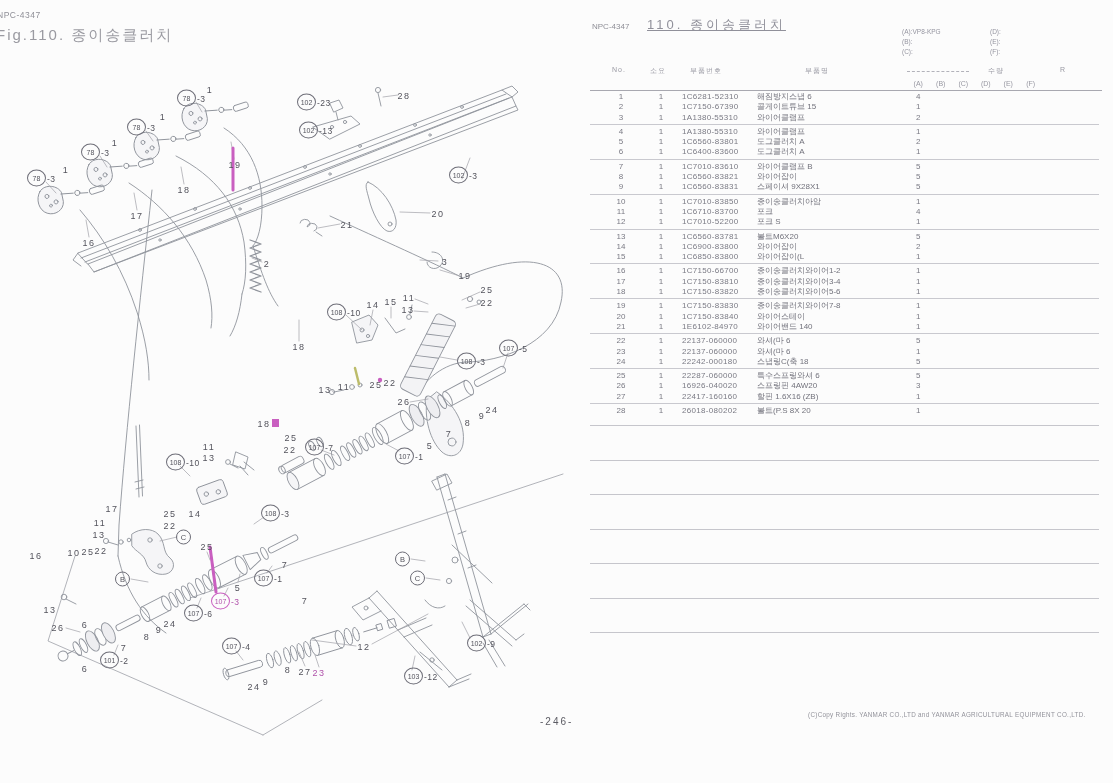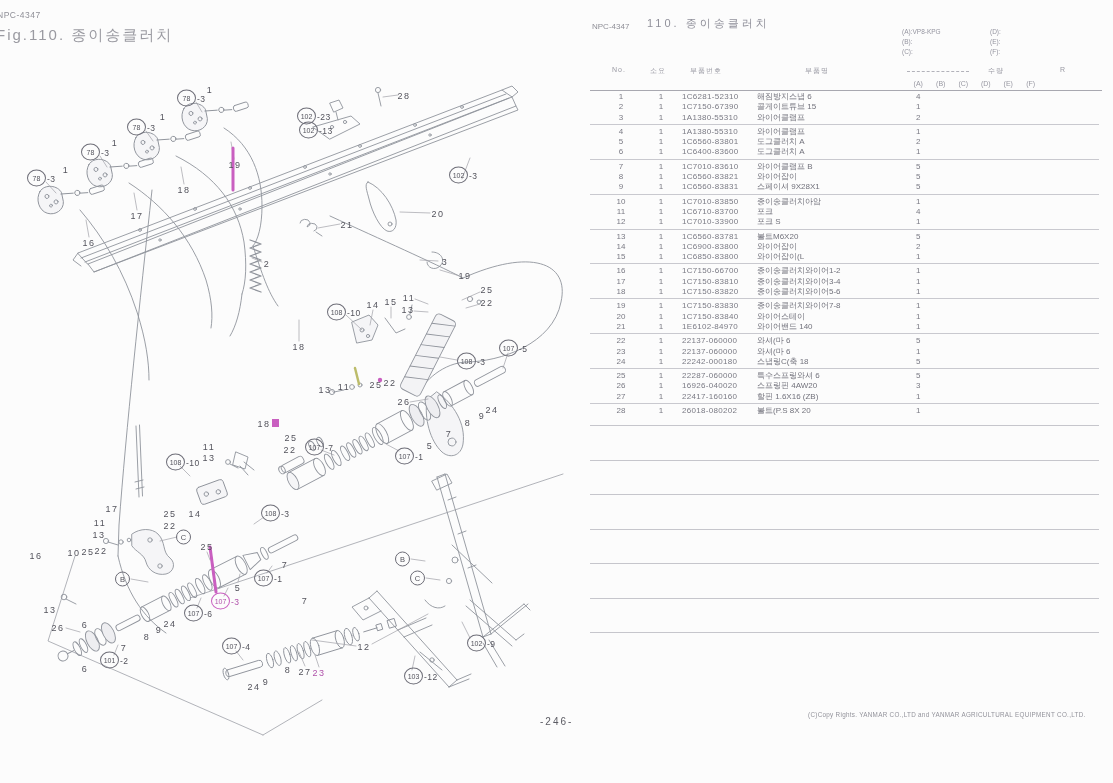--- a/index.html
+++ b/index.html
@@ -19,21 +19,21 @@
   .balloon{transform:translate(-9px,-50%);display:flex;align-items:center;gap:1px;}
   .balloon .circ{display:inline-flex;align-items:center;justify-content:center;
     width:17px;height:15px;border:1px solid #6d6d77;border-radius:50%;font-size:7px;}
   .balloon.small .circ{width:13px;height:13px;font-size:7.5px;}
   .balloon .sfx{font-size:8.5px;letter-spacing:.5px;}
   .callout.hl{color:#b052aa;}
   .balloon.hl .circ{border-color:#c95fc0;color:#b052aa;}
   
   .right{position:absolute;left:590px;top:0;width:523px;}
   .rhead-no{position:absolute;left:2px;top:22px;font-size:8px;color:#8f8f97;}
-  .rhead-title{position:absolute;left:57px;top:16px;font-size:11px;color:#90909a;letter-spacing:3px;}
+  .rhead-title{position:absolute;left:57px;top:16px;font-size:13px;color:#90909a;letter-spacing:3px;text-decoration:underline;}
   .legend{position:absolute;left:312px;top:27px;font-size:6.5px;color:#9595a0;line-height:10px;display:flex;}
   .legend .lcol1{width:88px;}
   .legend div span{display:block;}
   .table-wrap{position:absolute;left:0;top:60px;width:523px;font-size:8px;}
   .th{position:absolute;font-size:7px;color:#9898a2;letter-spacing:1px;}
   .th-no{left:22px;top:6px;} .th-req{left:60px;top:6px;} .th-pn{left:100px;top:6px;}
   .th-name{left:215px;top:6px;} .th-qty{left:398px;top:6px;} .th-r{left:470px;top:6px;}
   .th-dash{position:absolute;left:317px;top:11px;width:62px;border-top:1px dashed #b2b2ba;}
   .qhead{position:absolute;left:317px;top:20px;display:flex;font-size:7px;color:#9898a2;}
   .qhead span{width:22.5px;text-align:center;}
@@ -425,21 +425,21 @@
           <span class="sfx">-3</span>
         </div>
         <div class="callout balloon" style="left: 90px; top: 152px;">
           <span class="circ">78</span>
           <span class="sfx">-3</span>
         </div>
         <div class="callout balloon" style="left: 36px; top: 178px;">
           <span class="circ">78</span>
           <span class="sfx">-3</span>
         </div>
-        <div class="callout balloon" style="left: 306px; top: 116px; text-align: center;">
+        <div class="callout balloon" style="left: 306px; top: 102px; text-align: center;">
           <span class="circ">102</span>
           <span class="sfx">-23</span>
         </div>
         <div class="callout balloon" style="left: 308px; top: 130px;">
           <span class="circ">102</span>
           <span class="sfx">-13</span>
         </div>
         <div class="callout balloon" style="left: 458px; top: 175px;">
           <span class="circ">102</span>
           <span class="sfx">-3</span>
@@ -692,21 +692,21 @@
             <span class="c-q"></span>
             <span class="c-q"></span>
             <span class="c-q"></span>
             <span class="c-q"></span>
             <span class="c-q"></span>
             <span class="c-r"></span>
           </div>
           <div class="trow">
             <span class="c-no">12</span>
             <span class="c-req">1</span>
-            <span class="c-pn">1C7010-33900</span>
+            <span class="c-pn">1C7010-52200</span>
             <span class="c-name">포크 S</span>
             <span class="c-q">1</span>
             <span class="c-q"></span>
             <span class="c-q"></span>
             <span class="c-q"></span>
             <span class="c-q"></span>
             <span class="c-q"></span>
             <span class="c-r"></span>
           </div>
           <div class="gsep"></div>

